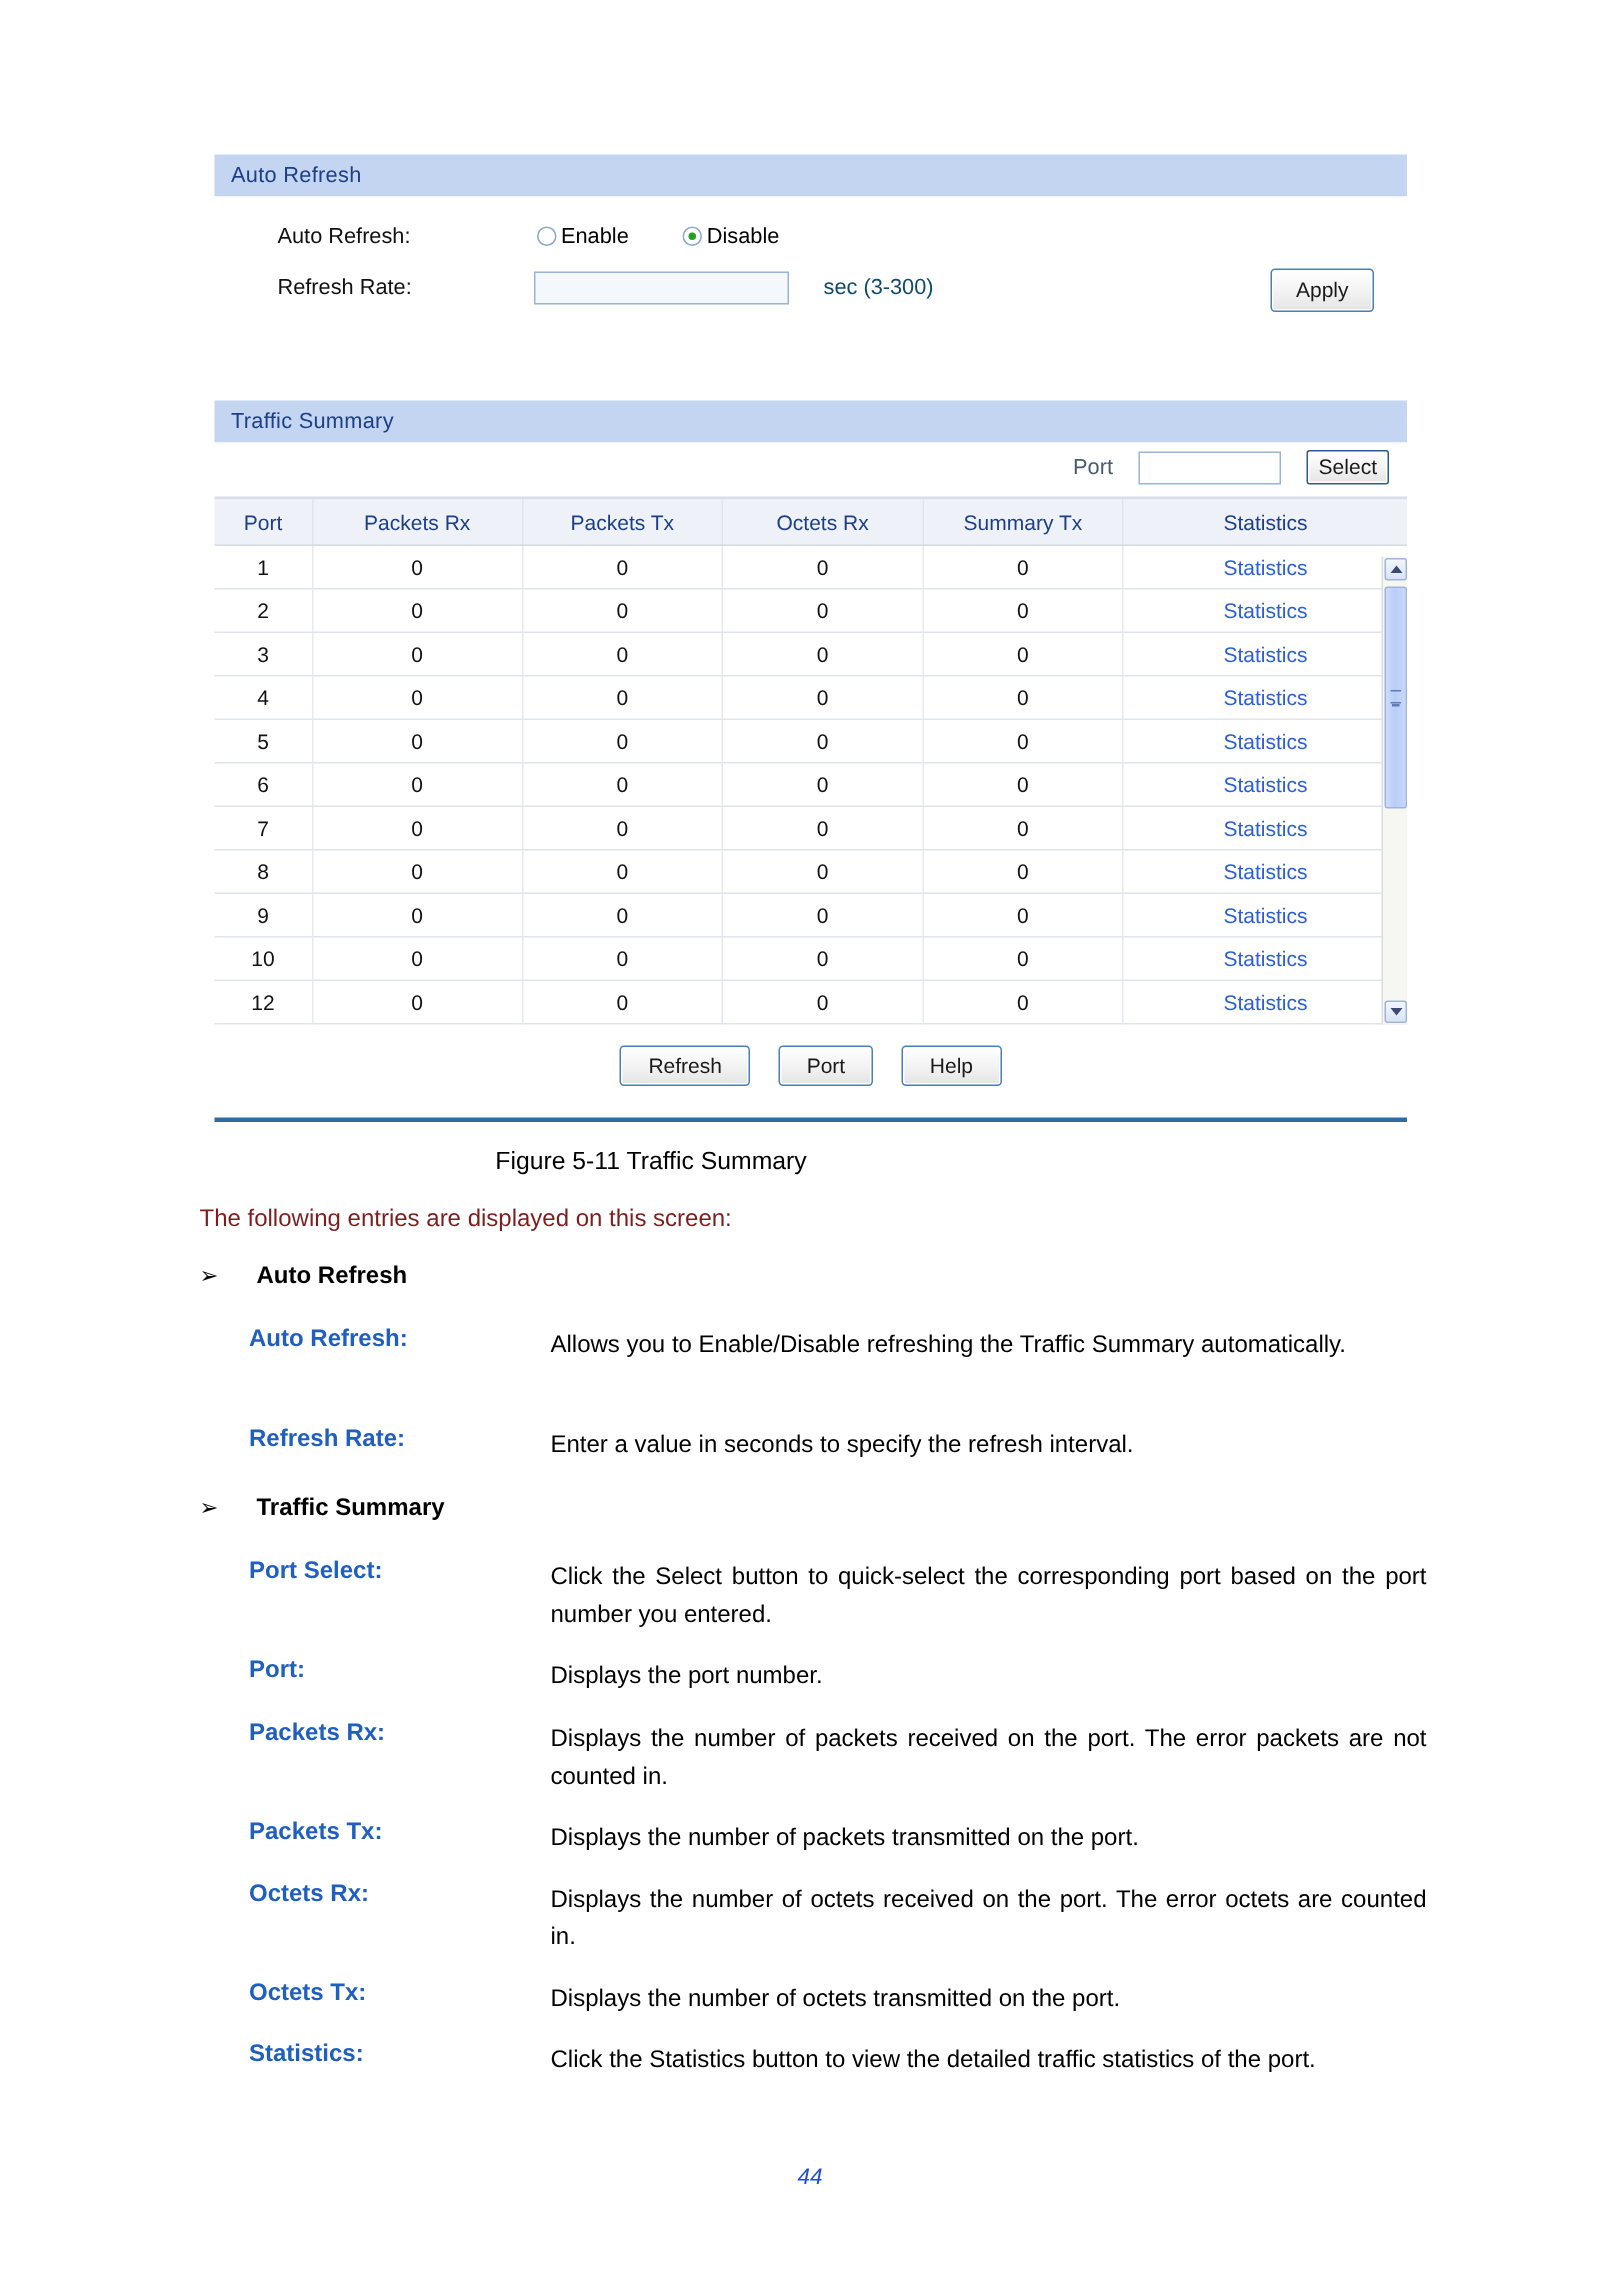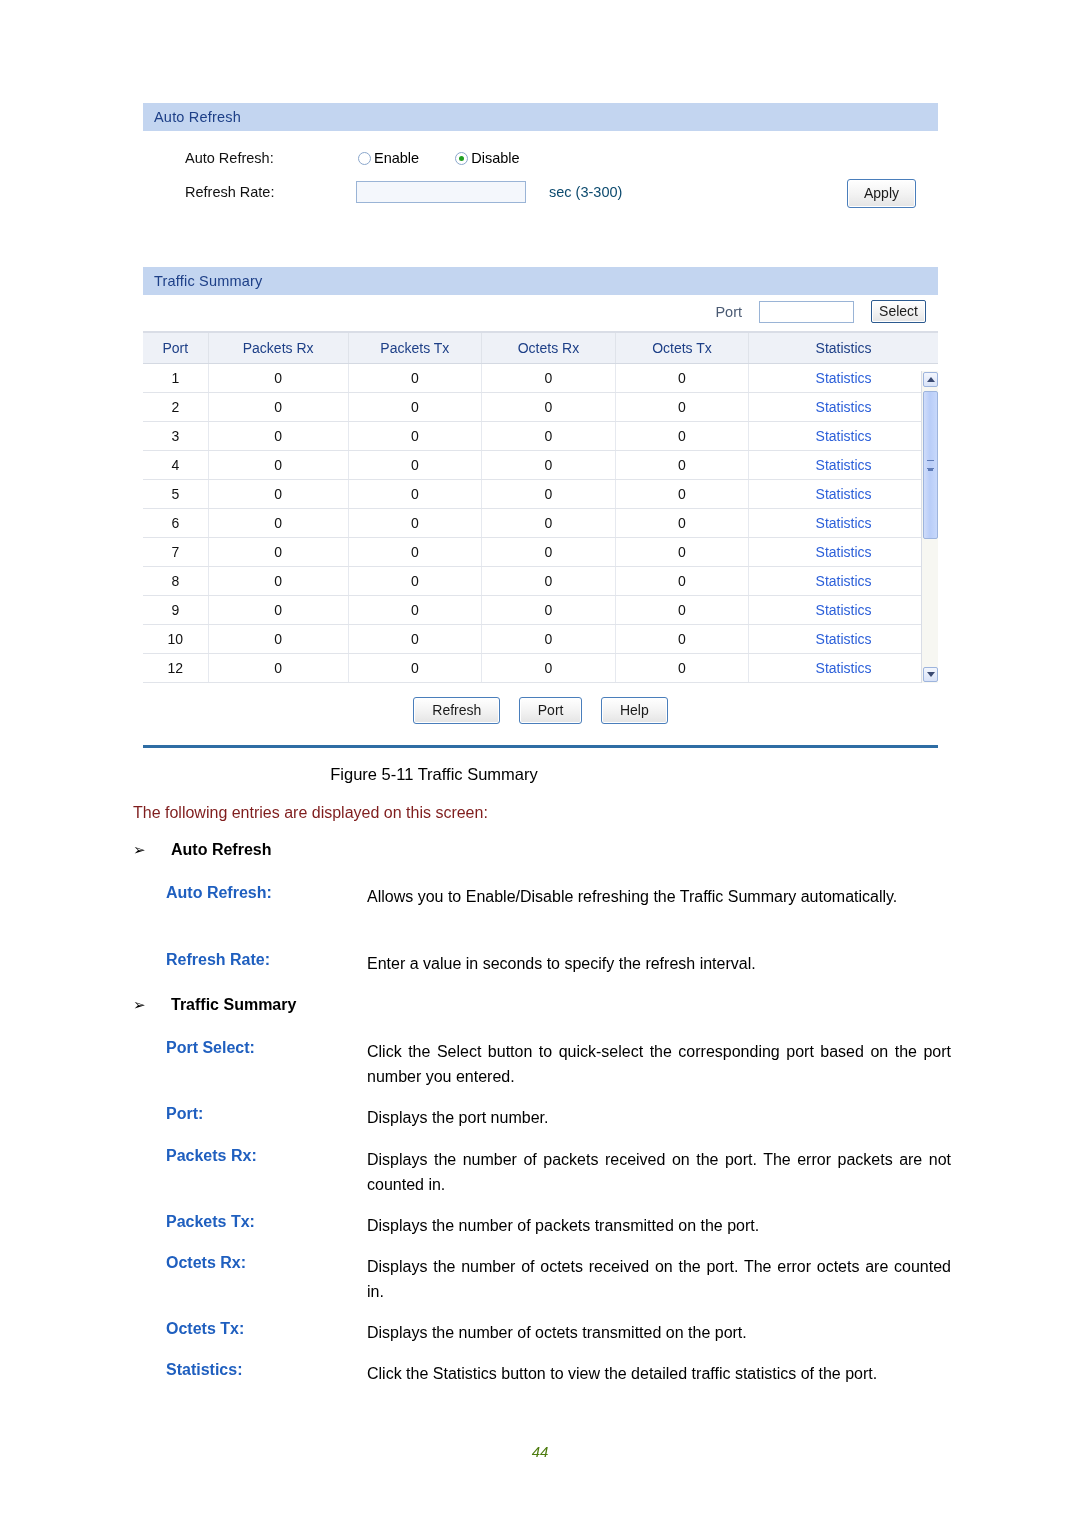--- a/index.html
+++ b/index.html
@@ -355,21 +355,21 @@
   .desc.nojust { text-align: left; }
 
   #page-number {
     position: absolute;
     left: 0;
     top: 1443px;
     width: 1080px;
     text-align: center;
     font-size: 15px;
     font-style: italic;
-    color: #4d7c0f;
+    color: #1d4ed8;
   }
 </style>
 </head>
 <body>
 
 <div id="figure-panel">
 
   <div>
     <div class="panel-title">Auto Refresh</div>
     <div class="panel-body" id="auto-refresh-body">
@@ -414,21 +414,21 @@
           <col class="c-orx">
             <col class="c-otx">
             <col class="c-stat">
         </colgroup>
         <thead>
           <tr>
             <th>Port</th>
             <th>Packets Rx</th>
             <th>Packets Tx</th>
             <th>Octets Rx</th>
-            <th>Octets Tx</th>
+            <th>Summary Tx</th>
             <th>Statistics</th>
           </tr>
         </thead>
         <tbody id="traffic-tbody">
             <tr>
               <td>1</td>
               <td>0</td>
               <td>0</td>
               <td>0</td>
               <td>0</td>

